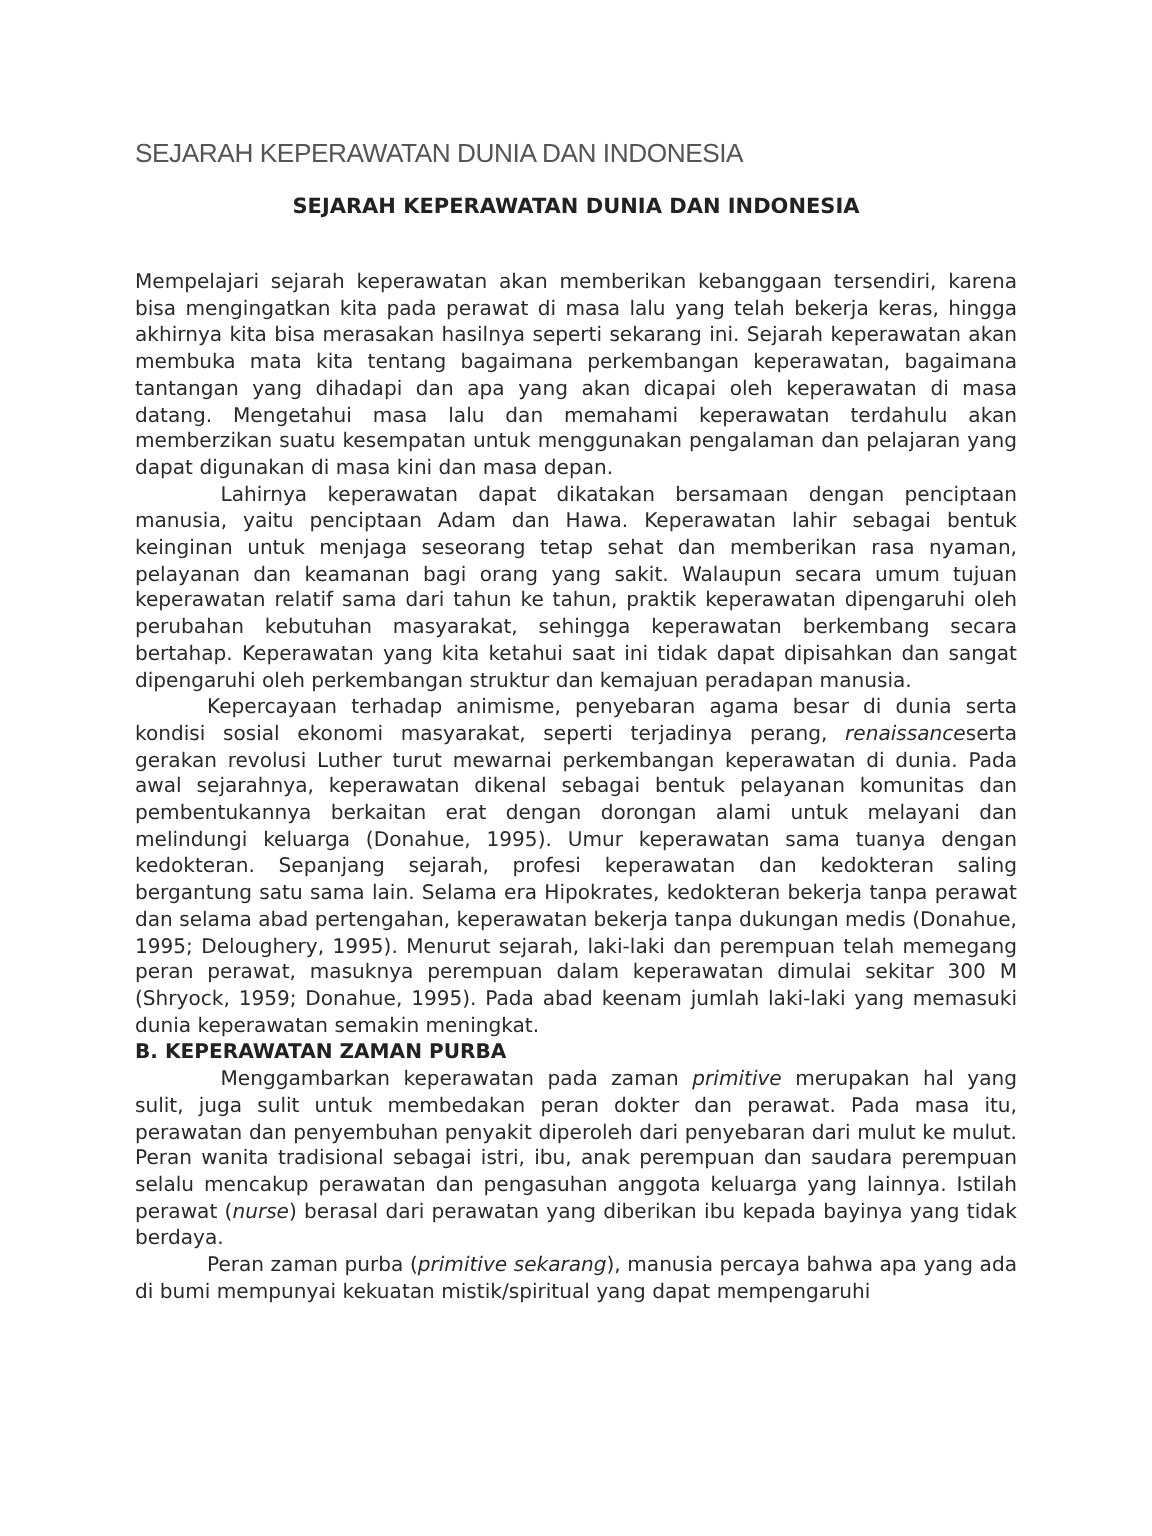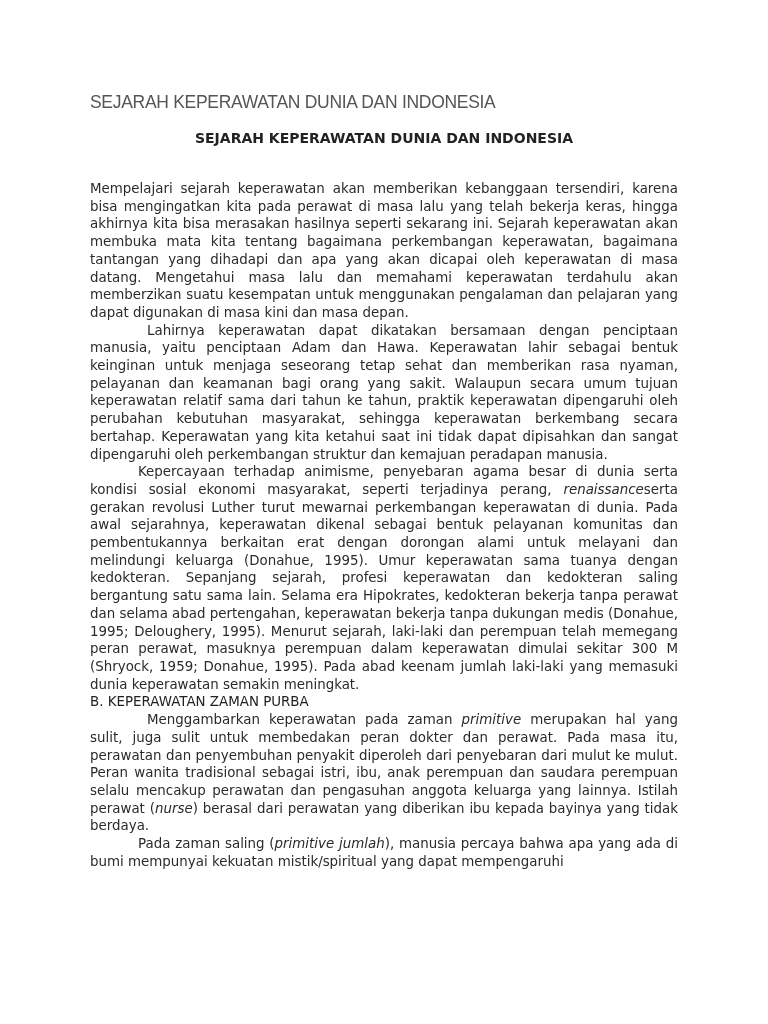--- a/index.html
+++ b/index.html
@@ -21,33 +21,33 @@
       position: absolute; left: 0; top: 180px; width: 588px;
       font-family: "DejaVu Sans", sans-serif;
       font-size: 13.4px; line-height: 17.7px; color: #2a2a2a;
       text-align: justify;
     }
     .body p { margin: 0; }
     .indent { text-indent: 57px; }
     .indent2 { text-indent: 48px; }
     .section-heading {
       margin: 17.7px 0 0 0;
-      font-weight: normal; color: #222;
+      font-weight: bold; color: #222;
     }
     em { }
   </style>
 </head>
 <body>
 
 <div class="page">
   <div class="doc-title">SEJARAH KEPERAWATAN DUNIA DAN INDONESIA</div>
   <div class="doc-heading">SEJARAH KEPERAWATAN DUNIA DAN INDONESIA</div>
 
   <div class="body">
     <p>Mempelajari sejarah keperawatan akan memberikan kebanggaan tersendiri, karena bisa mengingatkan kita pada perawat di masa lalu yang telah bekerja keras, hingga akhirnya kita bisa merasakan hasilnya seperti sekarang ini. Sejarah keperawatan akan membuka mata kita tentang bagaimana perkembangan keperawatan, bagaimana tantangan yang dihadapi dan apa yang akan dicapai oleh keperawatan di masa datang. Mengetahui masa lalu dan memahami keperawatan terdahulu akan memberzikan suatu kesempatan untuk menggunakan pengalaman dan pelajaran yang dapat digunakan di masa kini dan masa depan.</p>
     <p class="indent">Lahirnya keperawatan dapat dikatakan bersamaan dengan penciptaan manusia, yaitu penciptaan Adam dan Hawa. Keperawatan lahir sebagai bentuk keinginan untuk menjaga seseorang tetap sehat dan memberikan rasa nyaman, pelayanan dan keamanan bagi orang yang sakit. Walaupun secara umum tujuan keperawatan relatif sama dari tahun ke tahun, praktik keperawatan dipengaruhi oleh perubahan kebutuhan masyarakat, sehingga keperawatan berkembang secara bertahap. Keperawatan yang kita ketahui saat ini tidak dapat dipisahkan dan sangat dipengaruhi oleh perkembangan struktur dan kemajuan peradapan manusia.</p>
     <p class="indent2"><span>Kepercayaan terhadap animisme, penyebaran agama besar di dunia serta kondisi sosial ekonomi masyarakat, seperti terjadinya perang, </span><em>renaissance</em><span>serta gerakan revolusi Luther turut mewarnai perkembangan keperawatan di dunia. Pada awal sejarahnya, keperawatan dikenal sebagai bentuk pelayanan komunitas dan pembentukannya berkaitan erat dengan dorongan alami untuk melayani dan melindungi keluarga (Donahue, 1995). Umur keperawatan sama tuanya dengan kedokteran. Sepanjang sejarah, profesi keperawatan dan kedokteran saling bergantung satu sama lain. Selama era Hipokrates, kedokteran bekerja tanpa perawat dan selama abad pertengahan, keperawatan bekerja tanpa dukungan medis (Donahue, 1995; Deloughery, 1995). Menurut sejarah, laki-laki dan perempuan telah memegang peran perawat, masuknya perempuan dalam keperawatan dimulai sekitar 300 M (Shryock, 1959; Donahue, 1995). Pada abad keenam jumlah laki-laki yang memasuki dunia keperawatan semakin meningkat.</span></p>
 
     <p class="section-heading">B. KEPERAWATAN ZAMAN PURBA</p>
     <p class="indent"><span>Menggambarkan keperawatan pada zaman </span><em>primitive</em><span> merupakan hal yang sulit, juga sulit untuk membedakan peran dokter dan perawat. Pada masa itu, perawatan dan penyembuhan penyakit diperoleh dari penyebaran dari mulut ke mulut. Peran wanita tradisional sebagai istri, ibu, anak perempuan dan saudara perempuan selalu mencakup perawatan dan pengasuhan anggota keluarga yang lainnya. Istilah perawat (</span><em>nurse</em><span>)  berasal dari perawatan yang diberikan ibu kepada bayinya yang tidak berdaya.</span></p>
-    <p class="indent2"><span>Pada zaman saling (</span><em>primitive jumlah</em><span>), manusia percaya bahwa apa yang ada di bumi mempunyai kekuatan mistik/spiritual yang dapat mempengaruhi</span></p>
+    <p class="indent2"><span>Peran zaman purba (</span><em>primitive sekarang</em><span>), manusia percaya bahwa apa yang ada di bumi mempunyai kekuatan mistik/spiritual yang dapat mempengaruhi</span></p>
   </div>
 </div>
 
 </body></html>

